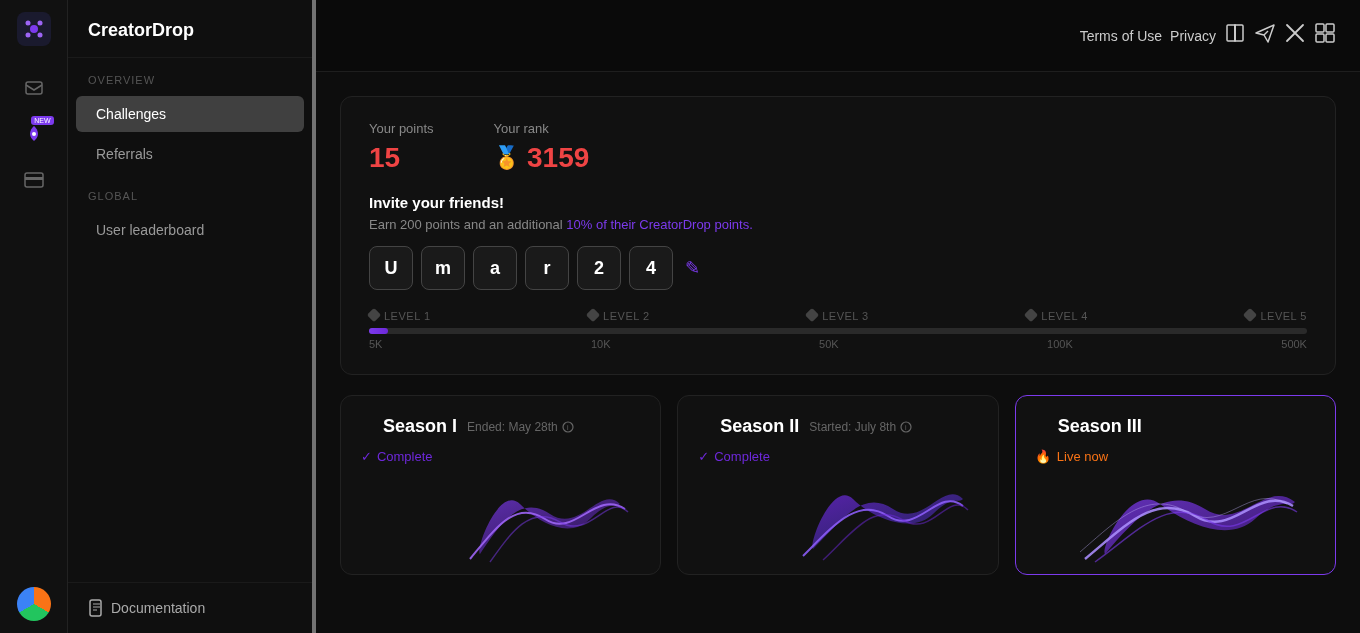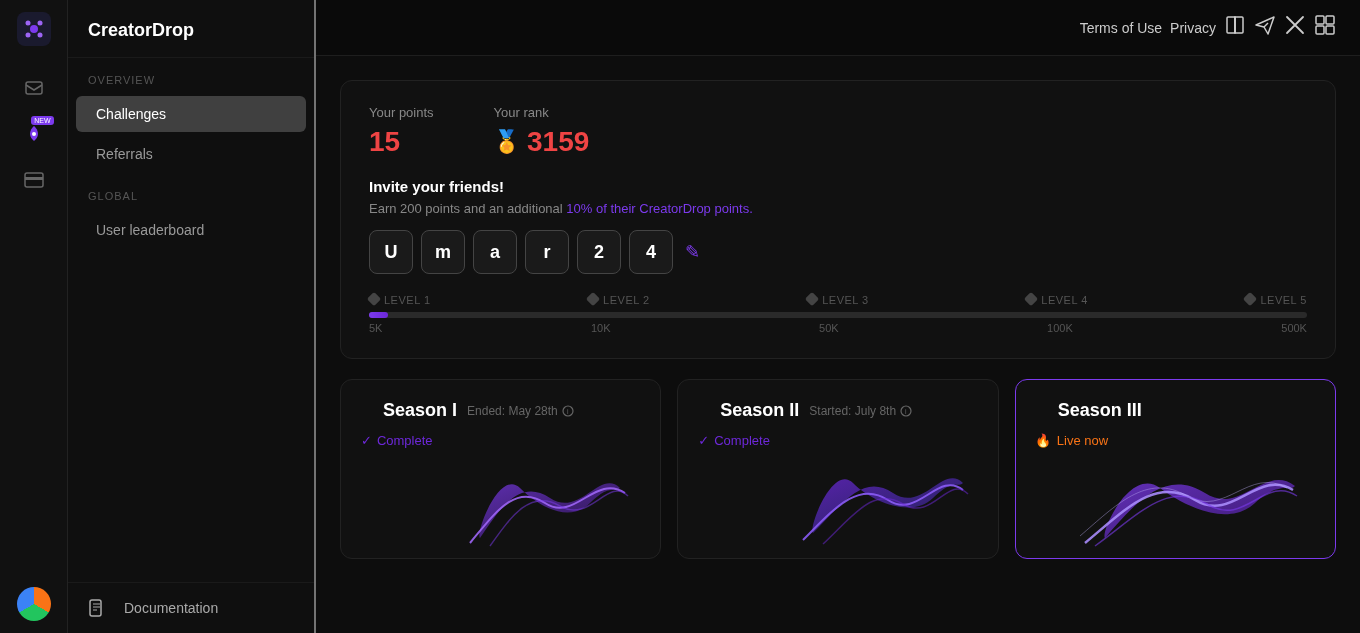--- a/index.html
+++ b/index.html
@@ -61,21 +61,21 @@
       width: 34px;
       height: 34px;
       border-radius: 50%;
       background: conic-gradient(#f97316 0deg 120deg, #22c55e 120deg 240deg, #3b82f6 240deg 360deg);
     }
 
     
     .sidebar {
       width: 248px;
       background: #0f0f0f;
-      border-right: 2px solid #737373;
+      border-right: 4px solid #737373;
       display: flex;
       flex-direction: column;
       padding: 0;
       flex-shrink: 0;
     }
     .sidebar-title {
       color: #fff;
       font-size: 18px;
       font-weight: 700;
       padding: 20px 20px 16px;
@@ -100,41 +100,41 @@
       background: #404040;
       color: #fff;
       font-weight: 500;
     }
     .sidebar-bottom {
       margin-top: auto;
       padding: 16px 20px;
       border-top: 1px solid #1a1a1a;
       display: flex;
       align-items: center;
-      gap: 18px;
+      gap: 5px;
       color: #aaa;
       font-size: 14px;
       cursor: pointer;
     }
 
     
     .main {
       flex: 1;
       display: flex;
       flex-direction: column;
       overflow: hidden;
     }
 
     
     .topnav {
       display: flex;
       align-items: center;
       justify-content: flex-end;
       padding: 0 24px;
-      height: 56px;
+      height: 72px;
       border-bottom: 1px solid #1e1e1e;
       background: #0a0a0a;
       gap: 8px;
       flex-shrink: 0;
     }
     .topnav a {
       color: #ccc;
       text-decoration: none;
       font-size: 14px;
     }

